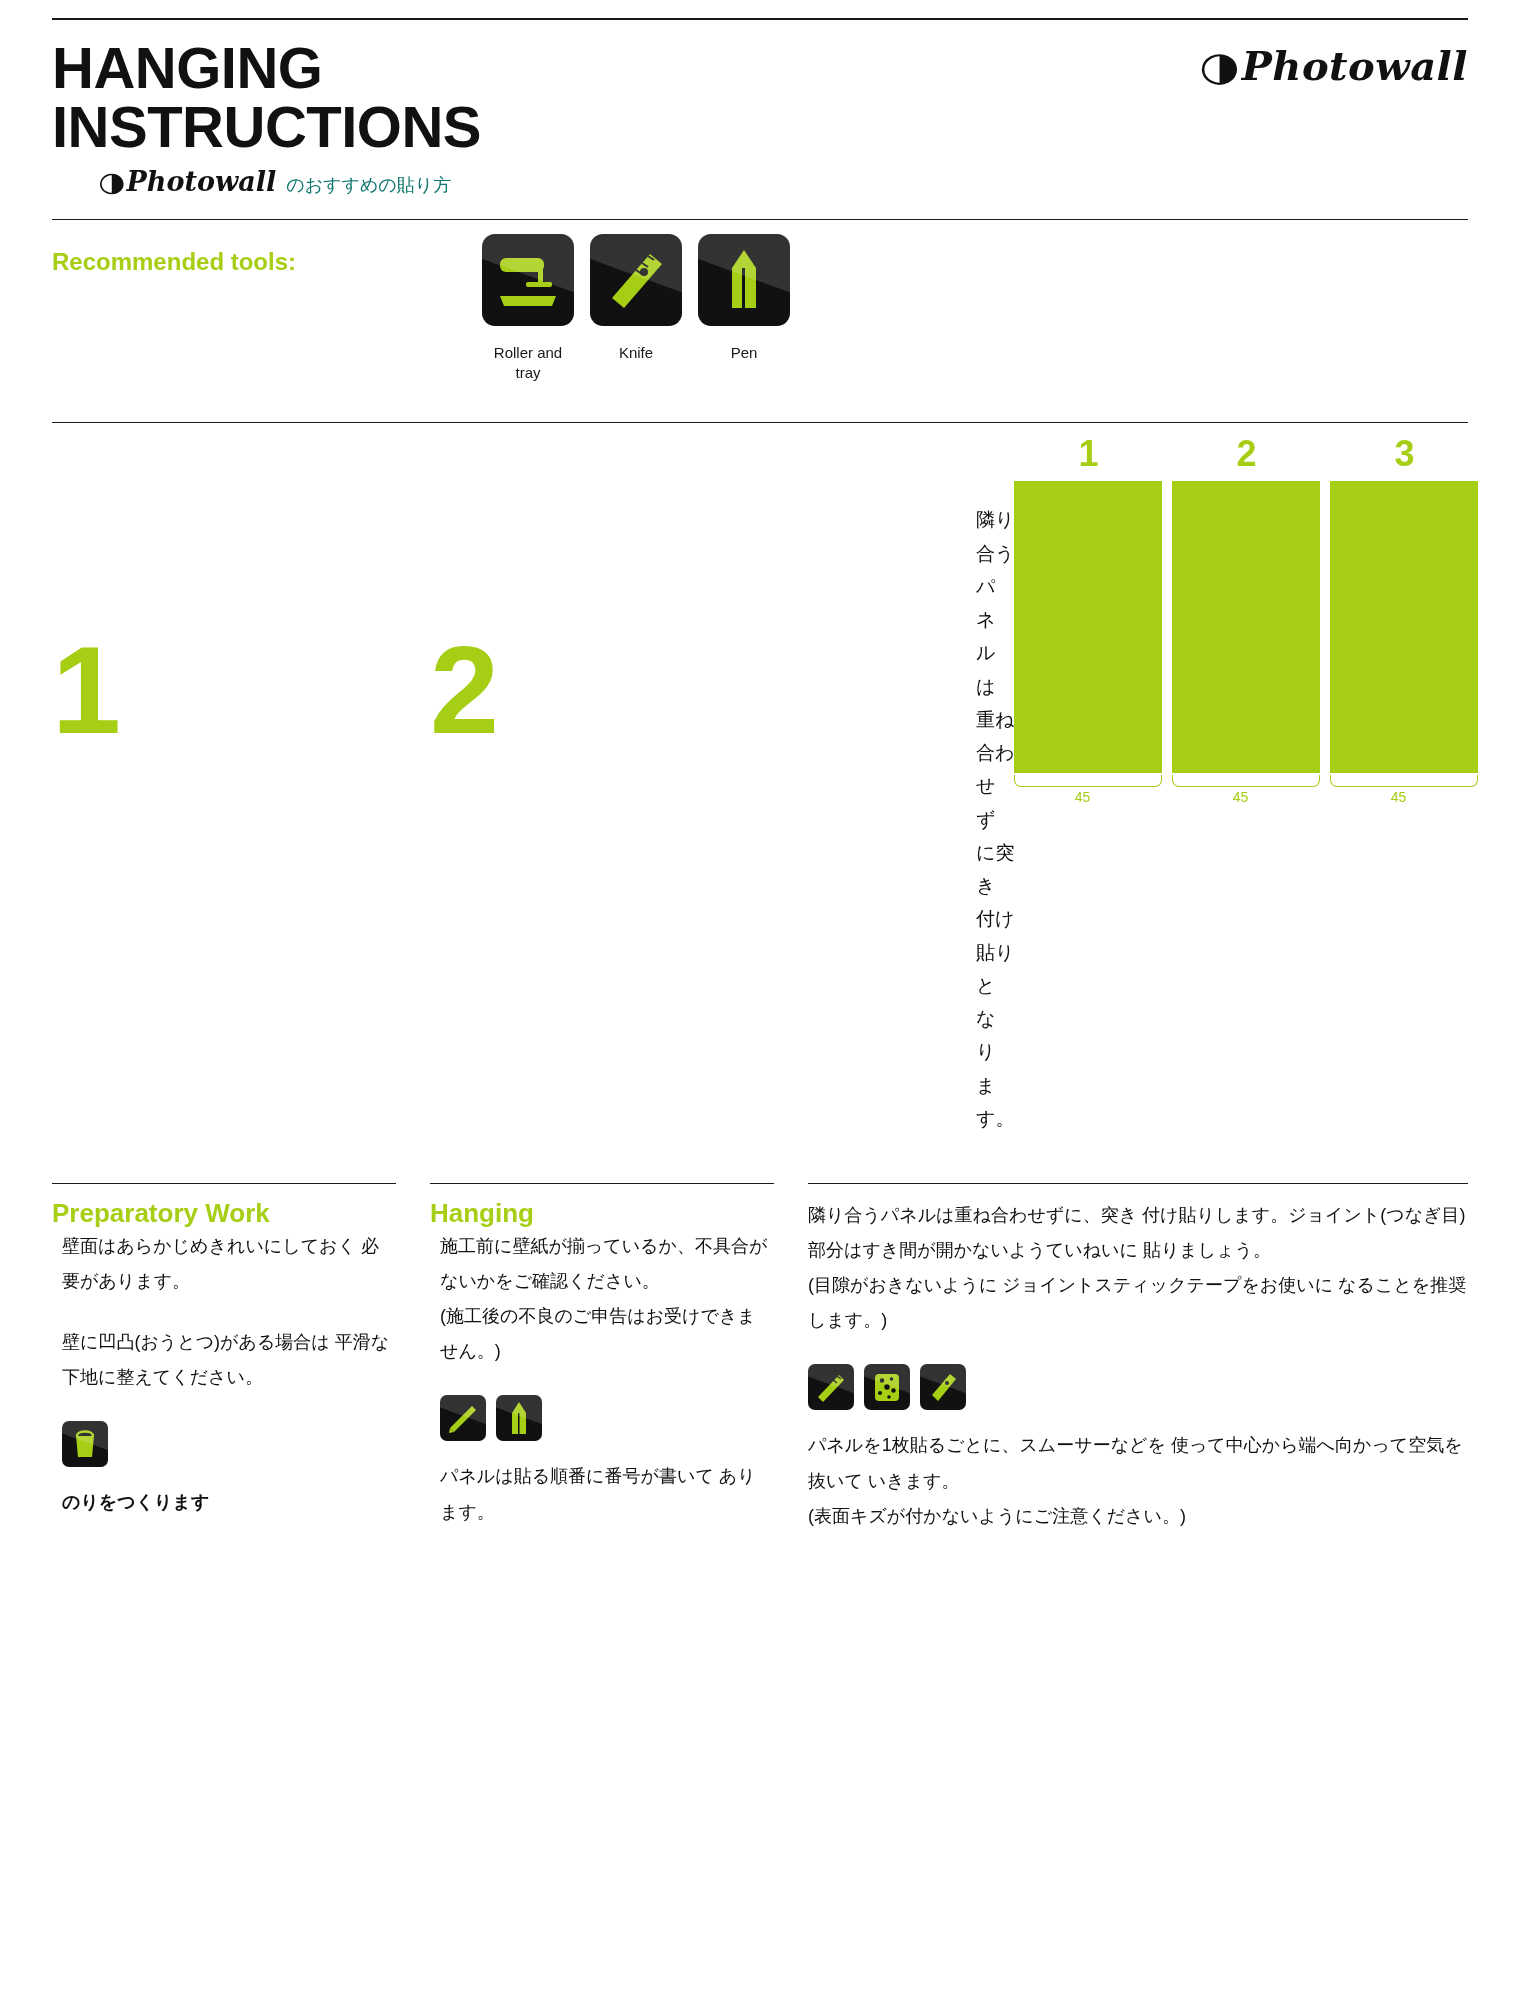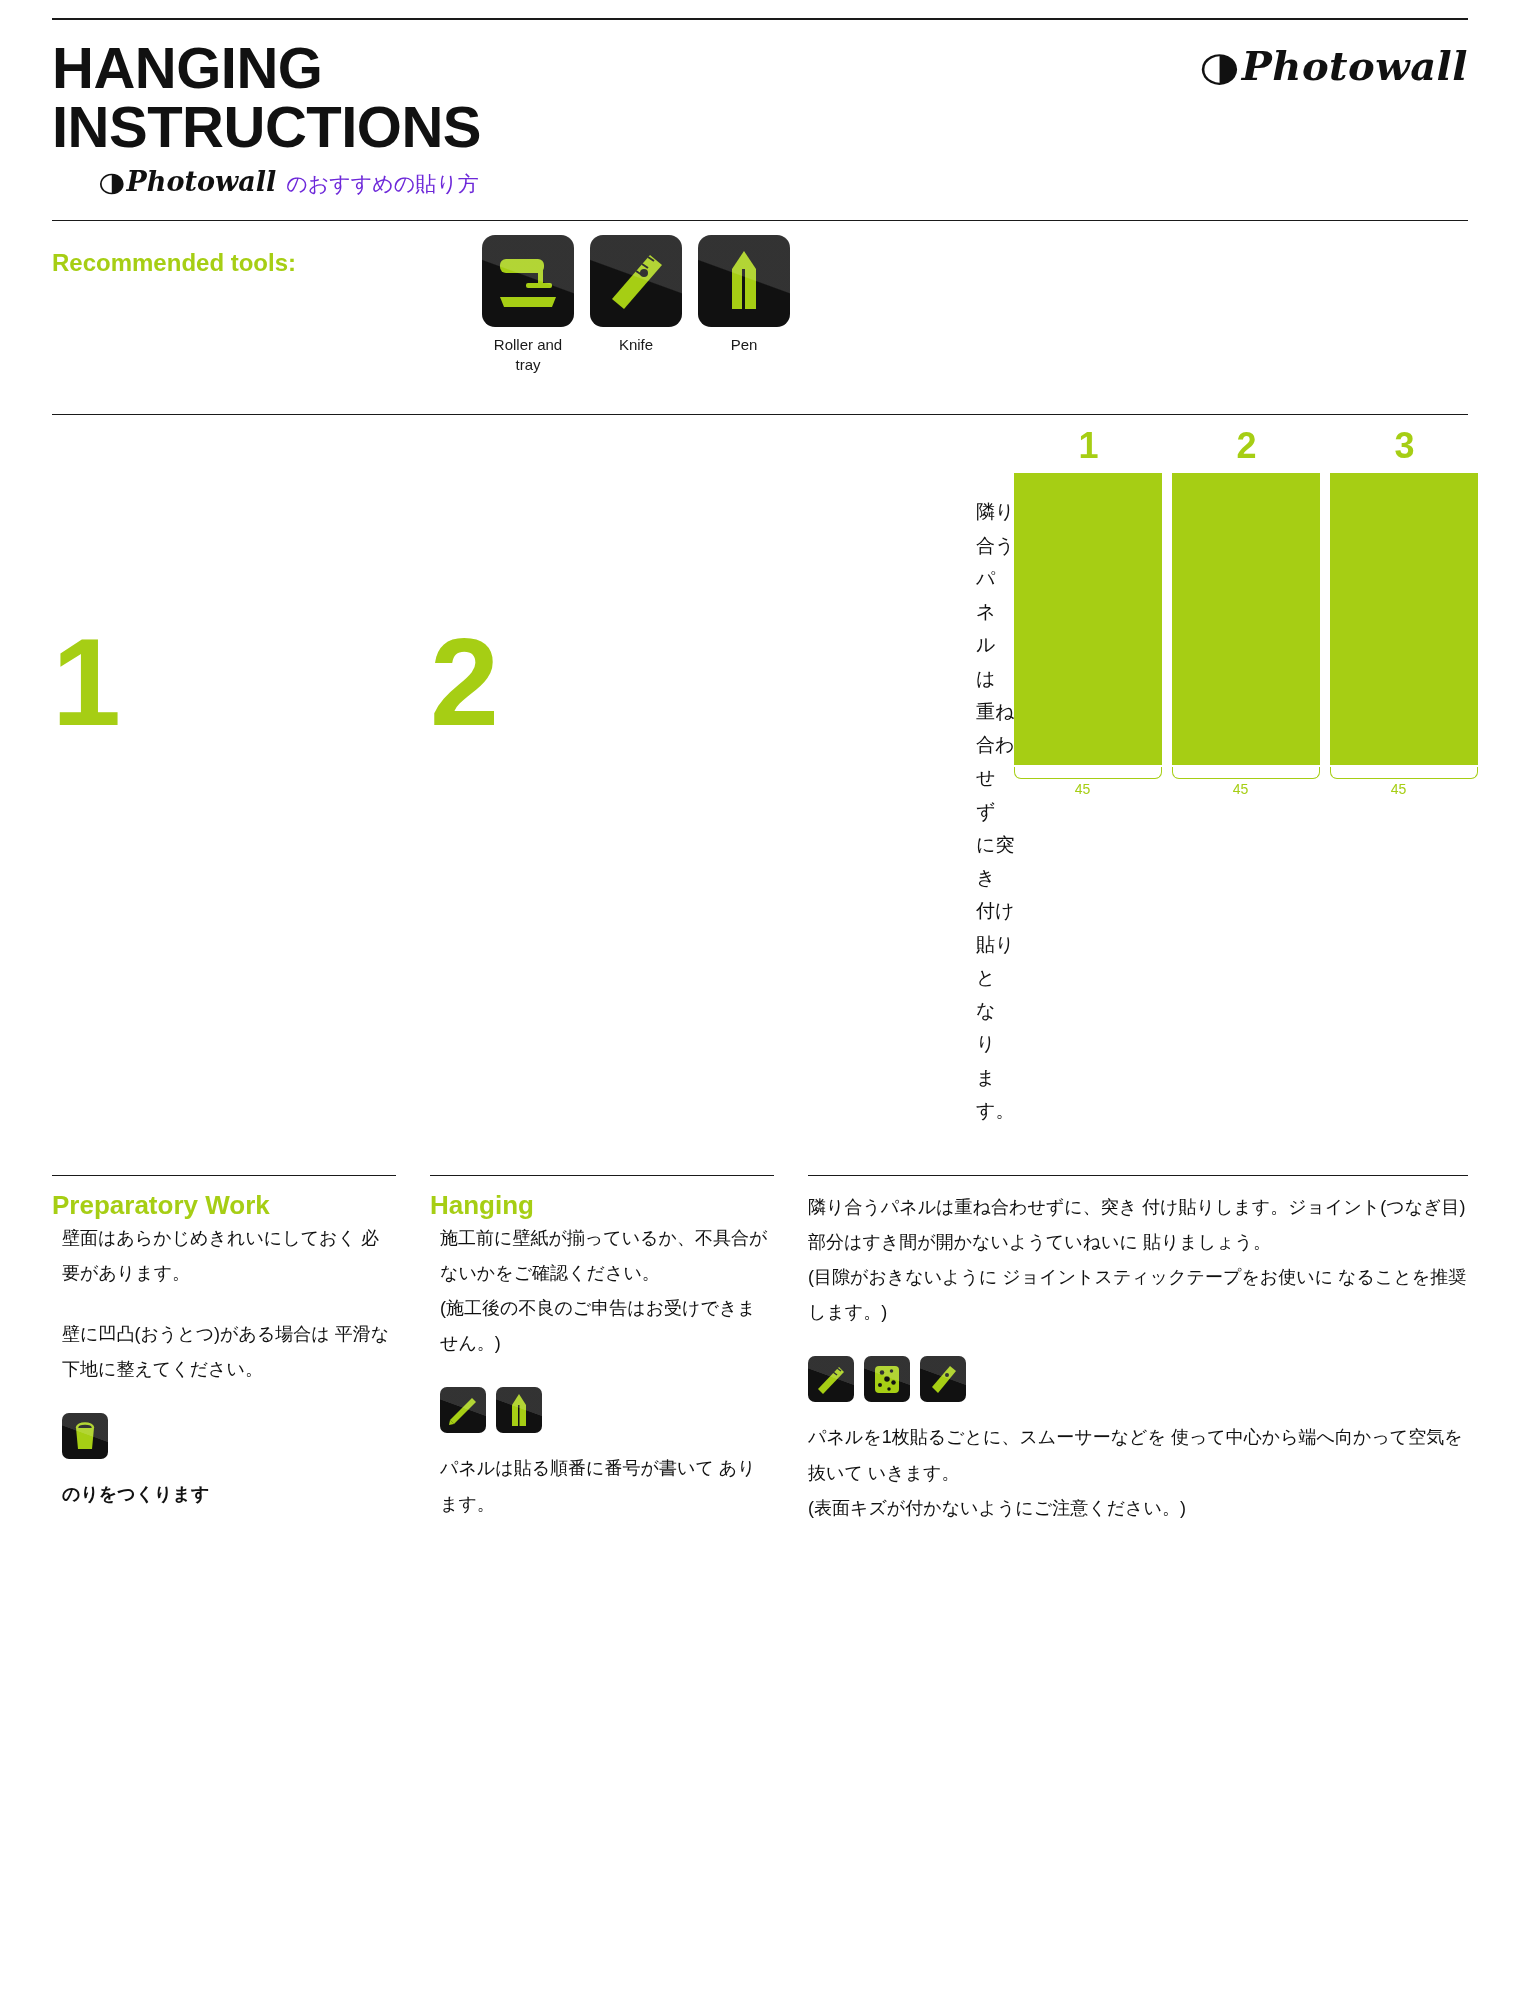--- a/index.html
+++ b/index.html
@@ -54,34 +54,34 @@
   }
   .brand-sm {
     font-size:27px;
     font-family:"DejaVu Serif", serif;
     font-style:italic;
     font-weight:bold;
     color:#111;
     white-space:nowrap;
   }
   .brand-sm .mark { display:inline-block; font-style:normal; font-weight:normal; transform:scaleX(1.15); margin-right:3px; }
-  .subtitle-jp { font-size:21px; color:#6d28d9; }
+  .subtitle-jp { font-size:18px; color:#0f766e; }
 
   
   .tools-section { margin-top:22px; padding-top:14px; border-top:1.5px solid #1a1a1a; display:flex; }
   .tools-label {
     width:430px;
     color:#a6ce14;
     font-weight:bold;
     font-size:24px;
     padding-top:14px;
   }
   .tools-list { display:flex; gap:16px; }
   .tool { width:92px; text-align:center; }
-  .tool-caption { font-size:15px; margin-top:8px; line-height:1.3; color:#1a1a1a; }
+  .tool-caption { font-size:15px; margin-top:17px; line-height:1.3; color:#1a1a1a; }
 
   .icon-tile {
     width:92px; height:92px;
     border-radius:13px;
     background:#111;
     position:relative;
     overflow:hidden;
   }
   .icon-tile.sm { width:46px; height:46px; border-radius:7px; }
   .icon-tile::after {

